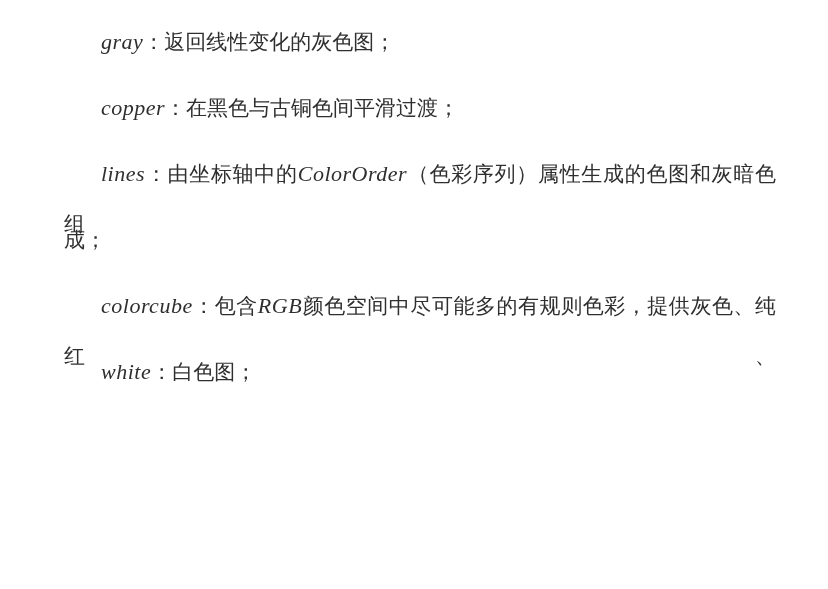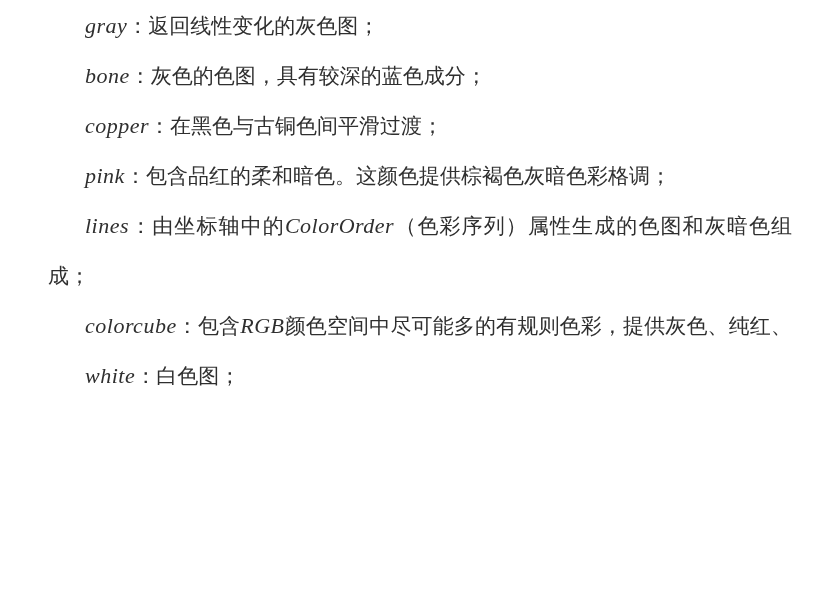--- a/index.html
+++ b/index.html
@@ -11,21 +11,21 @@
     position: relative;
     width: 828px;
     height: 589px;
     box-sizing: border-box;
     padding: 1px 36px 0 48px;
     overflow: hidden;
     background: var(--doc-bg, #ffffff);
     font-family: "Liberation Sans", "DejaVu Sans", sans-serif;
   }
   .line {
-    margin: 0;
+    margin: 16px;
     padding: 0;
     height: 50px;
     line-height: 50px;
     font-size: 21px;
     color: var(--doc-text, #2f2f2f);
     text-indent: 37px;
     white-space: normal;
   }
   .line.cont {
     text-indent: 0;
@@ -45,25 +45,23 @@
     font-family: "Liberation Sans", "DejaVu Sans", sans-serif;
   }
 </style>
 </head>
 <body>
 
 <div class="page">
 
   <p class="line"><span class="term">gray</span><span class="cjk">：返回线性变化的灰色图；</span></p>
 
-  <p class="line"><span class="term">bone</span><span class="cjk">：灰色的色图，具有较深的蓝色成分；</span></p>
 
   <p class="line"><span class="term">copper</span><span class="cjk">：在黑色与古铜色间平滑过渡；</span></p>
 
-  <p class="line"><span class="term">pink</span><span class="cjk">：包含品红的柔和暗色。这颜色提供棕褐色灰暗色彩格调；</span></p>
 
   <p class="line just"><span class="term">lines</span><span class="cjk">：由坐标轴中的</span><span class="term">ColorOrder</span><span class="cjk">（色彩序列）属性生成的色图和灰暗色组</span></p>
   <p class="line cont"><span class="cjk">成；</span></p>
 
   <p class="line just"><span class="term">colorcube</span><span class="cjk">：包含</span><span class="term">RGB</span><span class="cjk">颜色空间中尽可能多的有规则色彩，提供灰色、纯红、</span></p>
 
 
 
   <p class="line"><span class="term">white</span><span class="cjk">：白色图；</span></p>
 

